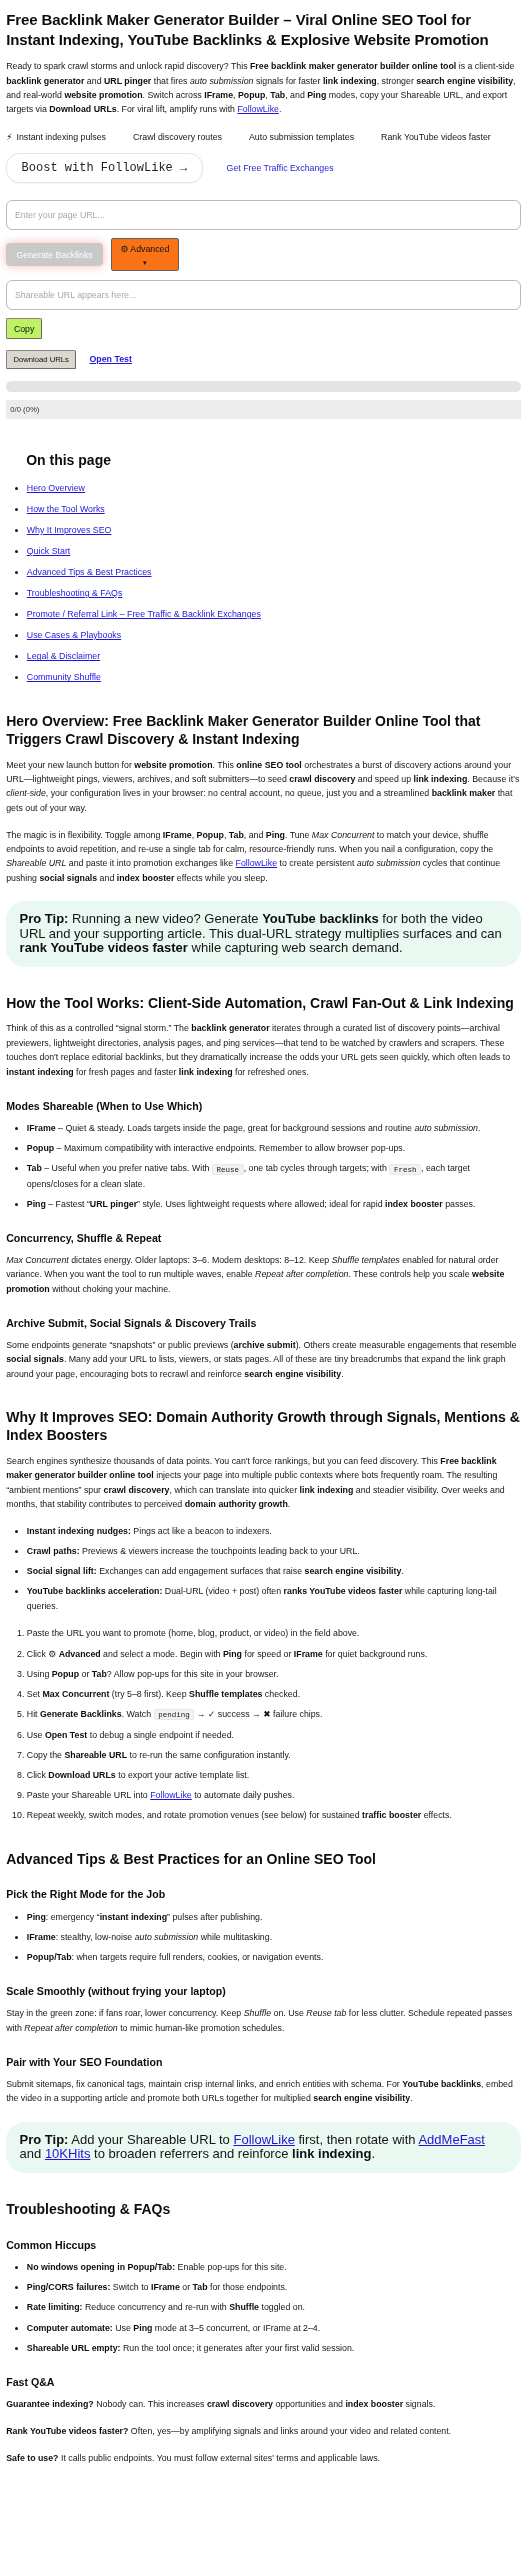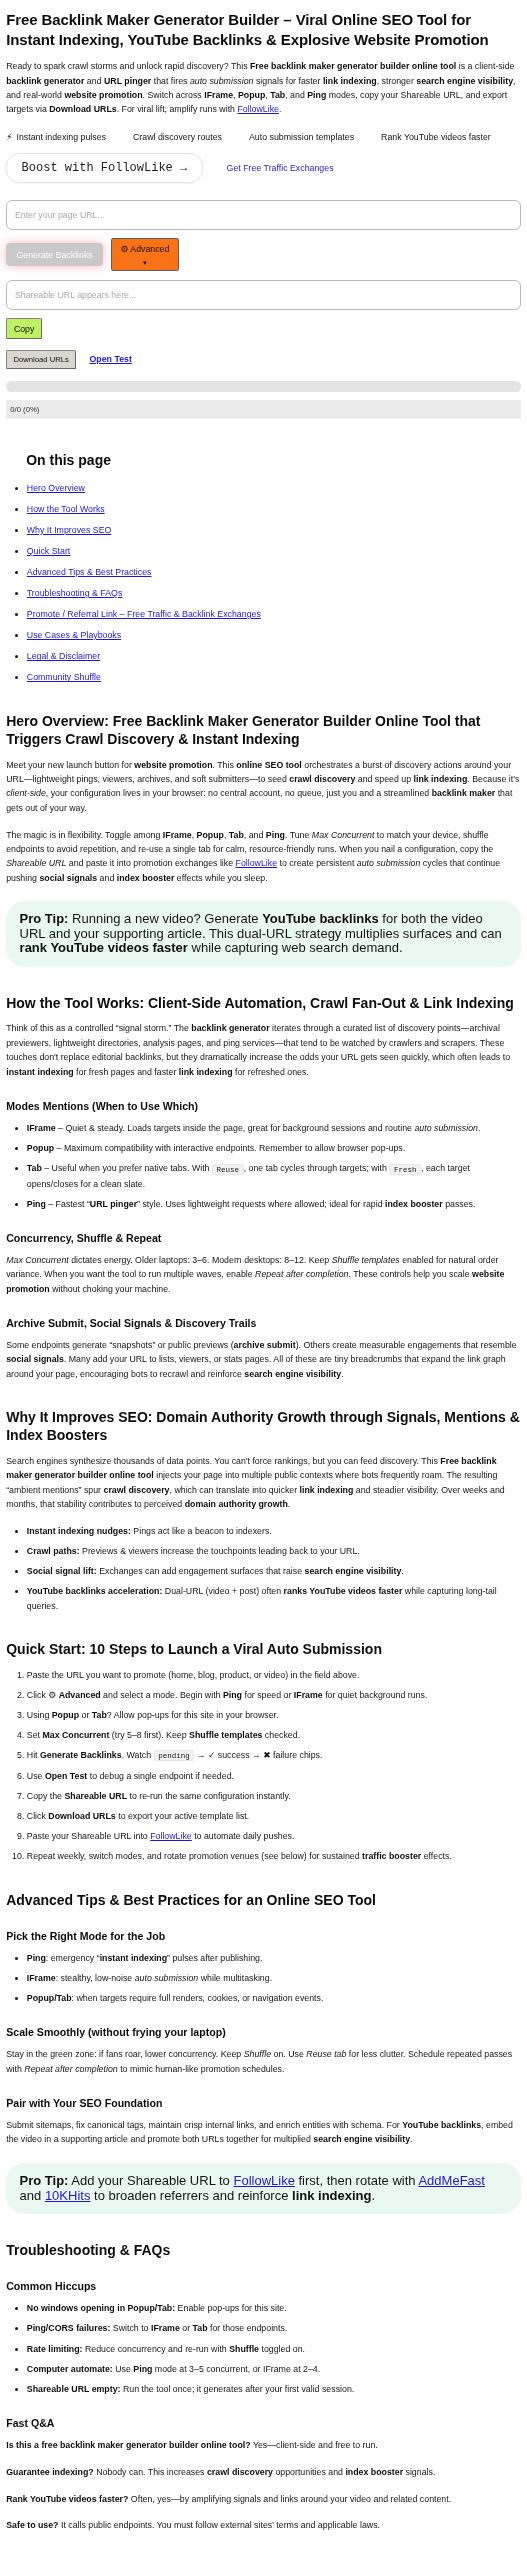--- a/index.html
+++ b/index.html
@@ -109,40 +109,39 @@
       <li><a class="toc-a" href="#">Community Shuffle</a></li>
     </ul>
 
   <div>
       <h2>Hero Overview: Free Backlink Maker Generator Builder Online Tool that Triggers Crawl Discovery &amp; Instant Indexing</h2>
       <p>Meet your new launch button for <strong>website promotion</strong>. This <strong>online SEO tool</strong> orchestrates a burst of discovery actions around your URL—lightweight pings, viewers, archives, and soft submitters—to seed <strong>crawl discovery</strong> and speed up <strong>link indexing</strong>. Because it's <em>client-side</em>, your configuration lives in your browser: no central account, no queue, just you and a streamlined <strong>backlink maker</strong> that gets out of your way.</p>
       <p>The magic is in flexibility. Toggle among <strong>IFrame</strong>, <strong>Popup</strong>, <strong>Tab</strong>, and <strong>Ping</strong>. Tune <em>Max Concurrent</em> to match your device, shuffle endpoints to avoid repetition, and re-use a single tab for calm, resource-friendly runs. When you nail a configuration, copy the <em>Shareable URL</em> and paste it into promotion exchanges like <a class="lnk" href="#">FollowLike</a> to create persistent <em>auto submission</em> cycles that continue pushing <strong>social signals</strong> and <strong>index booster</strong> effects while you sleep.</p>
       <div class="tip tip-green"><strong>Pro Tip:</strong> Running a new video? Generate <strong>YouTube backlinks</strong> for both the video URL and your supporting article. This dual-URL strategy multiplies surfaces and can <strong>rank YouTube videos faster</strong> while capturing web search demand.</div>
       <h2>How the Tool Works: Client-Side Automation, Crawl Fan-Out &amp; Link Indexing</h2>
       <p>Think of this as a controlled “signal storm.” The <strong>backlink generator</strong> iterates through a curated list of discovery points—archival previewers, lightweight directories, analysis pages, and ping services—that tend to be watched by crawlers and scrapers. These touches don't replace editorial backlinks, but they dramatically increase the odds your URL gets seen quickly, which often leads to <strong>instant indexing</strong> for fresh pages and faster <strong>link indexing</strong> for refreshed ones.</p>
-      <h3>Modes Mentions (When to Use Which)</h3>
+      <h3>Modes Shareable (When to Use Which)</h3>
       <ul>
         <li><strong>IFrame</strong> – Quiet &amp; steady. Loads targets inside the page, great for background sessions and routine <em>auto submission</em>.</li>
         <li><strong>Popup</strong> – Maximum compatibility with interactive endpoints. Remember to allow browser pop-ups.</li>
         <li><strong>Tab</strong> – Useful when you prefer native tabs. With <code class="chip">Reuse</code>, one tab cycles through targets; with <code class="chip">Fresh</code>, each target opens/closes for a clean slate.</li>
         <li><strong>Ping</strong> – Fastest “<strong>URL pinger</strong>” style. Uses lightweight requests where allowed; ideal for rapid <strong>index booster</strong> passes.</li>
       </ul>
       <h3>Concurrency, Shuffle &amp; Repeat</h3>
       <p><em>Max Concurrent</em> dictates energy. Older laptops: 3–6. Modern desktops: 8–12. Keep <em>Shuffle templates</em> enabled for natural order variance. When you want the tool to run multiple waves, enable <em>Repeat after completion</em>. These controls help you scale <strong>website promotion</strong> without choking your machine.</p>
       <h3>Archive Submit, Social Signals &amp; Discovery Trails</h3>
       <p>Some endpoints generate “snapshots” or public previews (<strong>archive submit</strong>). Others create measurable engagements that resemble <strong>social signals</strong>. Many add your URL to lists, viewers, or stats pages. All of these are tiny breadcrumbs that expand the link graph around your page, encouraging bots to recrawl and reinforce <strong>search engine visibility</strong>.</p>
       <h2>Why It Improves SEO: Domain Authority Growth through Signals, Mentions &amp; Index Boosters</h2>
       <p>Search engines synthesize thousands of data points. You can't force rankings, but you can feed discovery. This <strong>Free backlink maker generator builder online tool</strong> injects your page into multiple public contexts where bots frequently roam. The resulting “ambient mentions” spur <strong>crawl discovery</strong>, which can translate into quicker <strong>link indexing</strong> and steadier visibility. Over weeks and months, that stability contributes to perceived <strong>domain authority growth</strong>.</p>
       <ul>
         <li><strong>Instant indexing nudges:</strong> Pings act like a beacon to indexers.</li>
         <li><strong>Crawl paths:</strong> Previews &amp; viewers increase the touchpoints leading back to your URL.</li>
         <li><strong>Social signal lift:</strong> Exchanges can add engagement surfaces that raise <strong>search engine visibility</strong>.</li>
         <li><strong>YouTube backlinks acceleration:</strong> Dual-URL (video + post) often <strong>ranks YouTube videos faster</strong> while capturing long-tail queries.</li>
       </ul>
-      <h2>Quick Start: 10 Steps to Launch a Viral Auto Submission</h2>
       <ol>
         <li>Paste the URL you want to promote (home, blog, product, or video) in the field above.</li>
         <li>Click ⚙ <strong>Advanced</strong> and select a mode. Begin with <strong>Ping</strong> for speed or <strong>IFrame</strong> for quiet background runs.</li>
         <li>Using <strong>Popup</strong> or <strong>Tab</strong>? Allow pop-ups for this site in your browser.</li>
         <li>Set <strong>Max Concurrent</strong> (try 5–8 first). Keep <strong>Shuffle templates</strong> checked.</li>
         <li>Hit <strong>Generate Backlinks</strong>. Watch <code class="chip">pending</code> → ✓ success → ✖ failure chips.</li>
         <li>Use <strong>Open Test</strong> to debug a single endpoint if needed.</li>
         <li>Copy the <strong>Shareable URL</strong> to re-run the same configuration instantly.</li>
         <li>Click <strong>Download URLs</strong> to export your active template list.</li>
         <li>Paste your Shareable URL into <a class="lnk" href="#">FollowLike</a> to automate daily pushes.</li>
@@ -163,20 +162,19 @@
       <h2>Troubleshooting &amp; FAQs</h2>
       <h3>Common Hiccups</h3>
       <ul>
         <li><strong>No windows opening in Popup/Tab:</strong> Enable pop-ups for this site.</li>
         <li><strong>Ping/CORS failures:</strong> Switch to <strong>IFrame</strong> or <strong>Tab</strong> for those endpoints.</li>
         <li><strong>Rate limiting:</strong> Reduce concurrency and re-run with <strong>Shuffle</strong> toggled on.</li>
         <li><strong>Computer automate:</strong> Use <strong>Ping</strong> mode at 3–5 concurrent, or IFrame at 2–4.</li>
         <li><strong>Shareable URL empty:</strong> Run the tool once; it generates after your first valid session.</li>
       </ul>
       <h3>Fast Q&amp;A</h3>
-      <p><strong>Is this a free backlink maker generator builder online tool?</strong> Yes—client-side and free to run.</p>
       <p><strong>Guarantee indexing?</strong> Nobody can. This increases <strong>crawl discovery</strong> opportunities and <strong>index booster</strong> signals.</p>
       <p><strong>Rank YouTube videos faster?</strong> Often, yes—by amplifying signals and links around your video and related content.</p>
       <p><strong>Safe to use?</strong> It calls public endpoints. You must follow external sites' terms and applicable laws.</p>
     </div>
 
 </div>
 
 
 </body></html>

